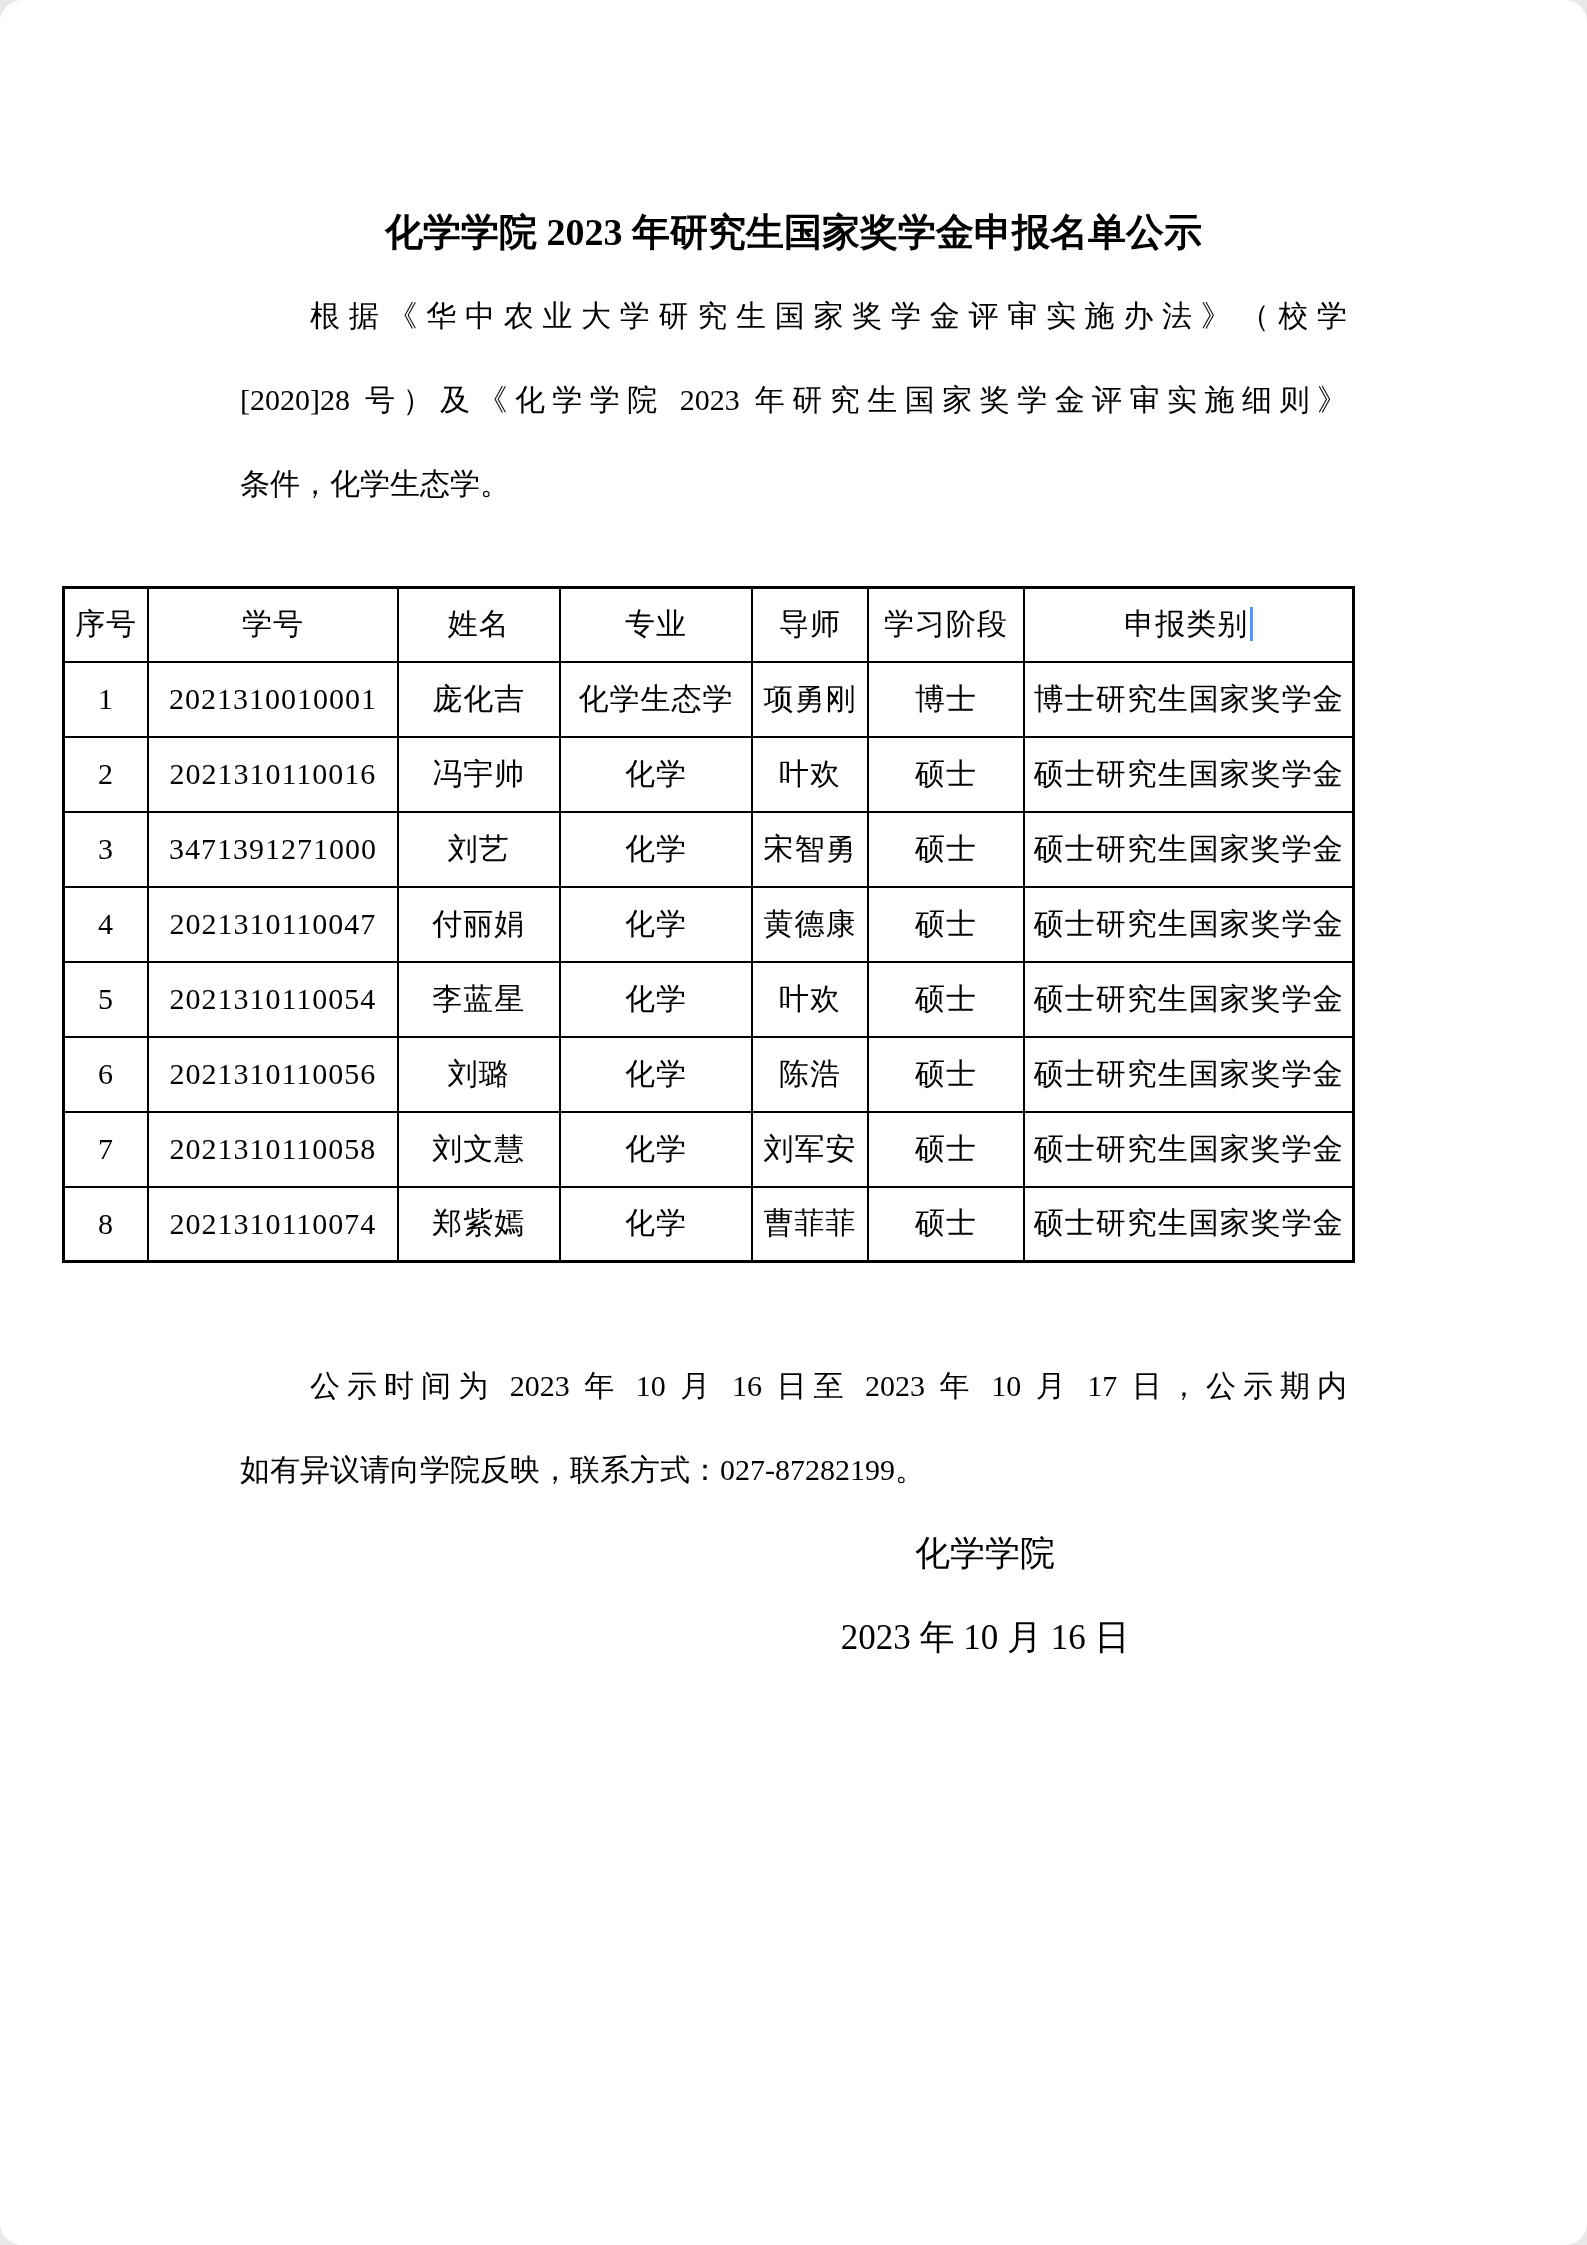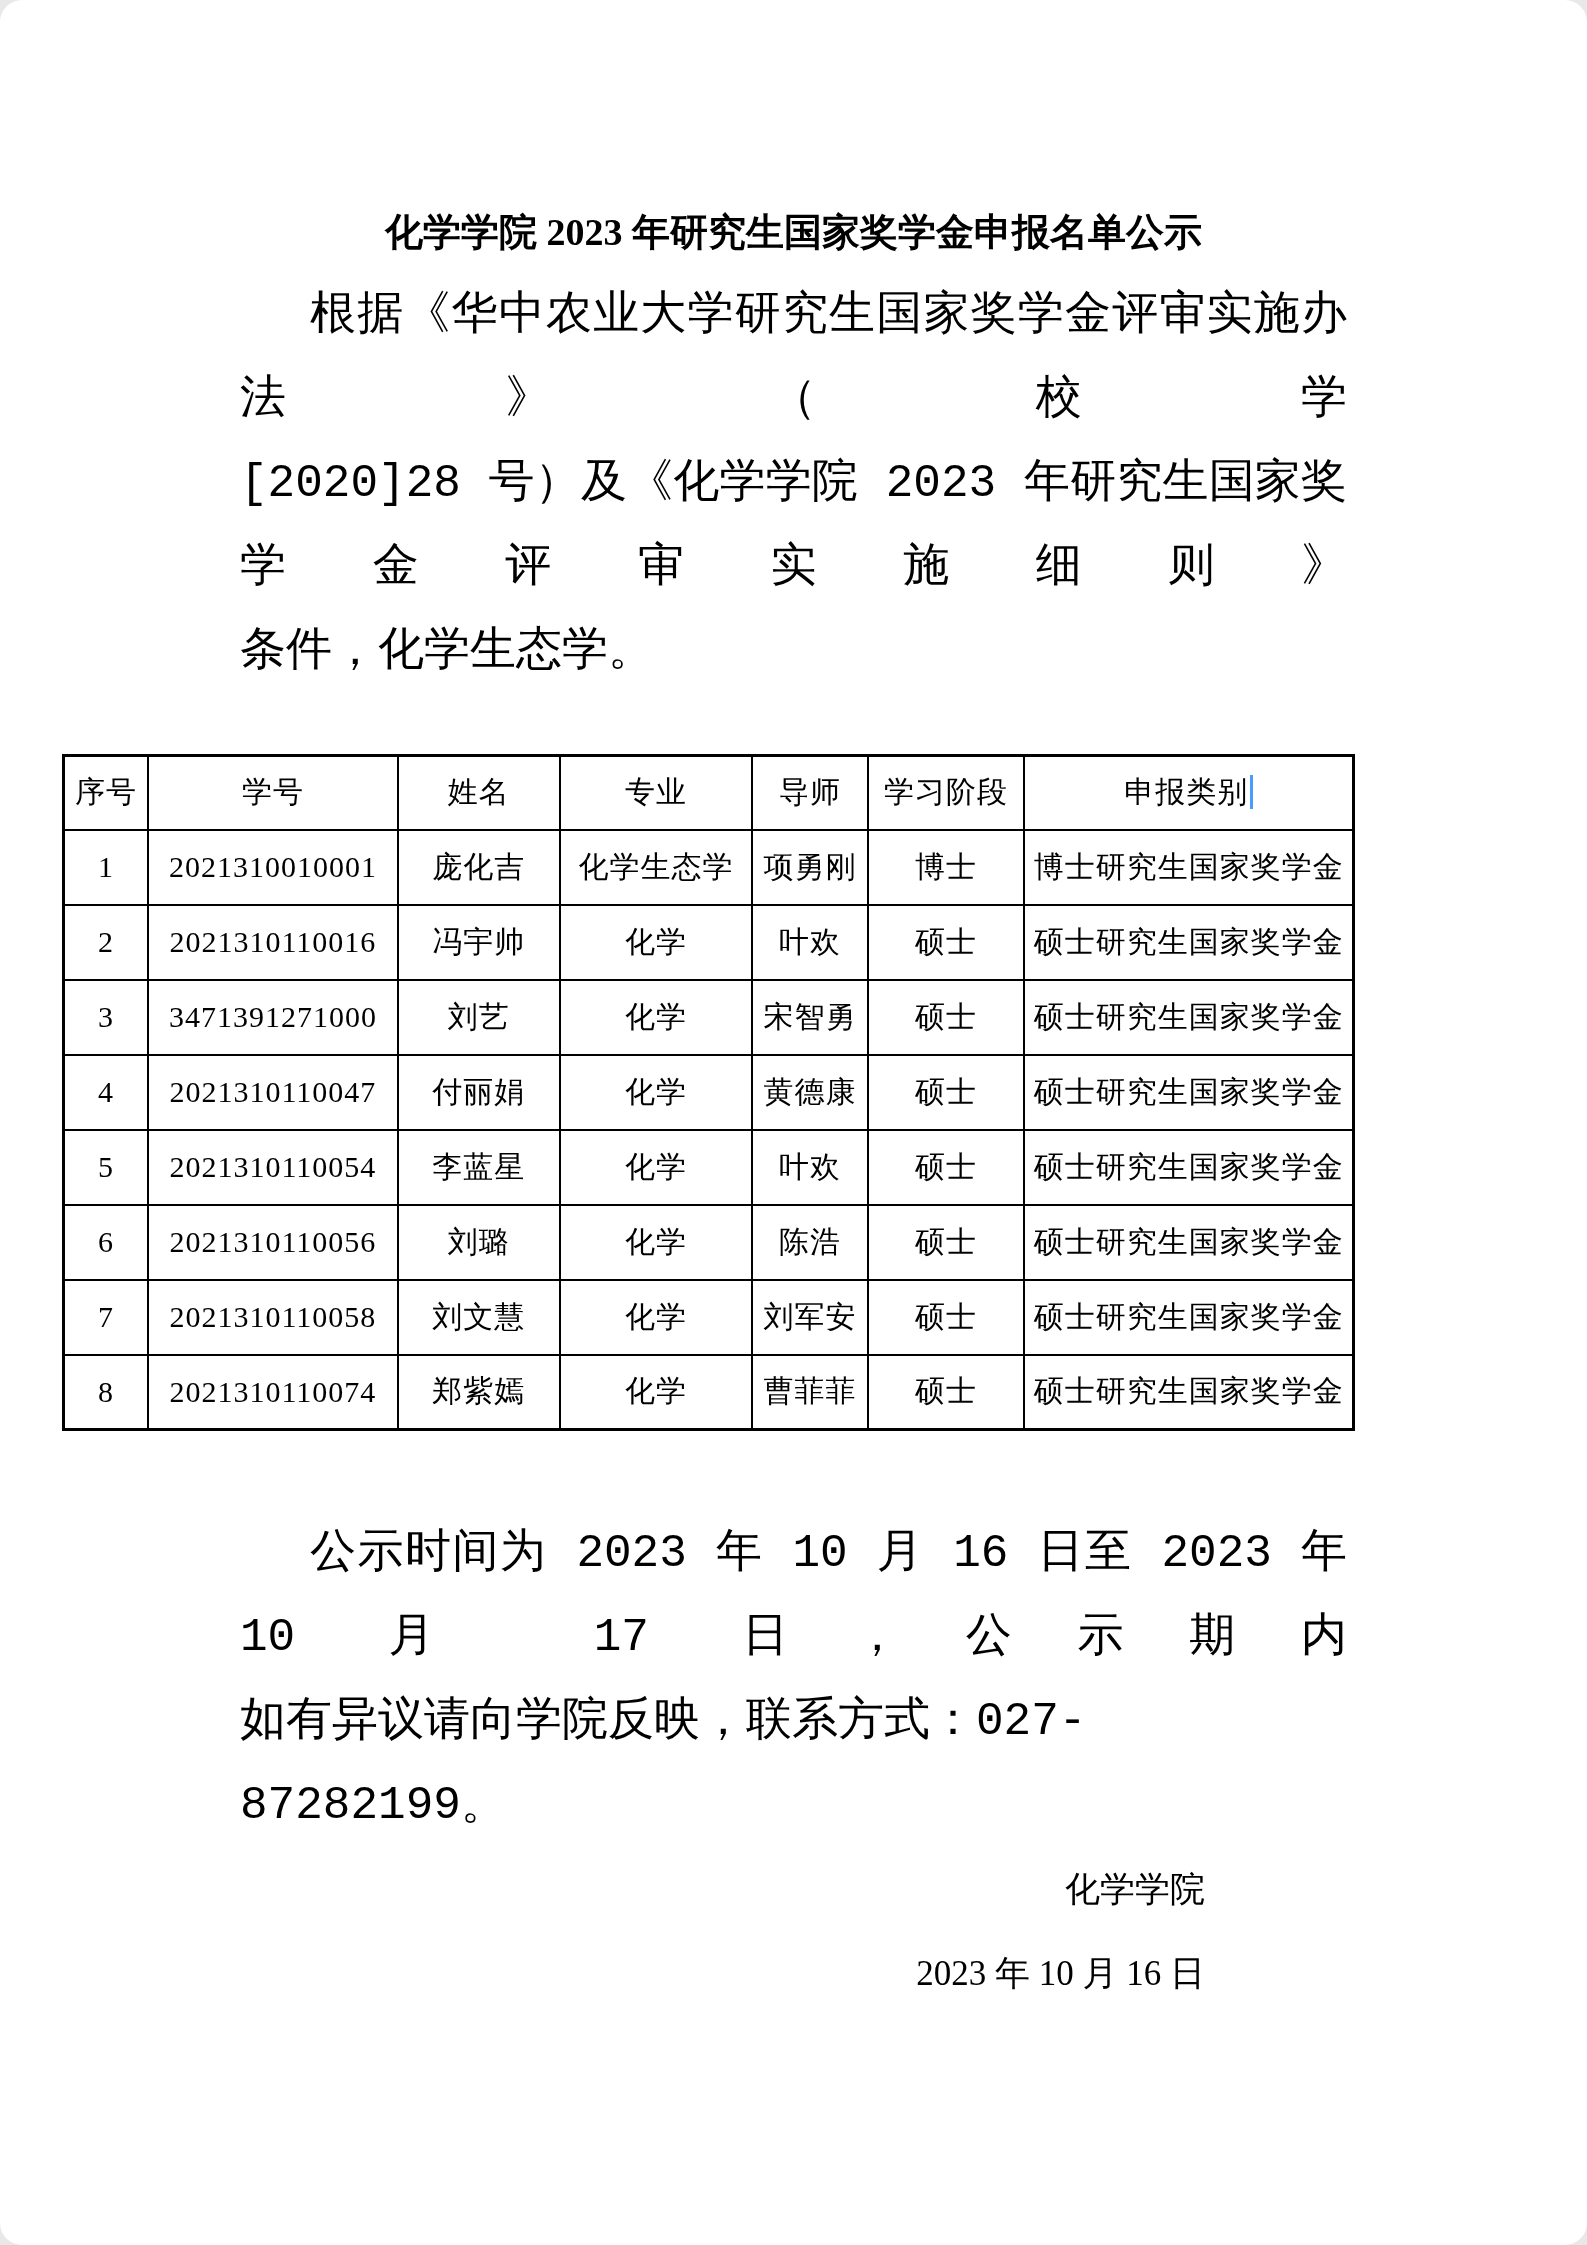--- a/index.html
+++ b/index.html
@@ -24,23 +24,22 @@
   .title{
     margin:0 240px;
     font-size:38px;
     font-weight:bold;
     line-height:84px;
     text-align:center;
     white-space:nowrap;
   }
   .para{
     margin:0 240px;
-    font-size:46px;
+    font-size:30px;
     line-height:84px;
-    font-family:Liberation Mono, monospace;
   }
   .line{display:block;}
   .jline{
     text-align:justify;
     text-align-last:justify;
   }
   .indent{text-indent:70px;}
   .doc-table{
     border-collapse:collapse;
     table-layout:fixed;
@@ -67,21 +66,21 @@
     background:var(--caret-color);
     vertical-align:-7px;
     margin-left:2px;
   }
   .closing{margin-top:81px;}
   .sig-block{
     margin-left:765px;   
     width:440px;
     font-size:35px;
     line-height:84px;
-    text-align:right;
+    text-align:center;
     white-space:nowrap;
   }
 </style>
 </head>
 <body>
 
 <div class="page">
 
   <div class="title">化学学院 2023 年研究生国家奖学金申报名单公示</div>
 

